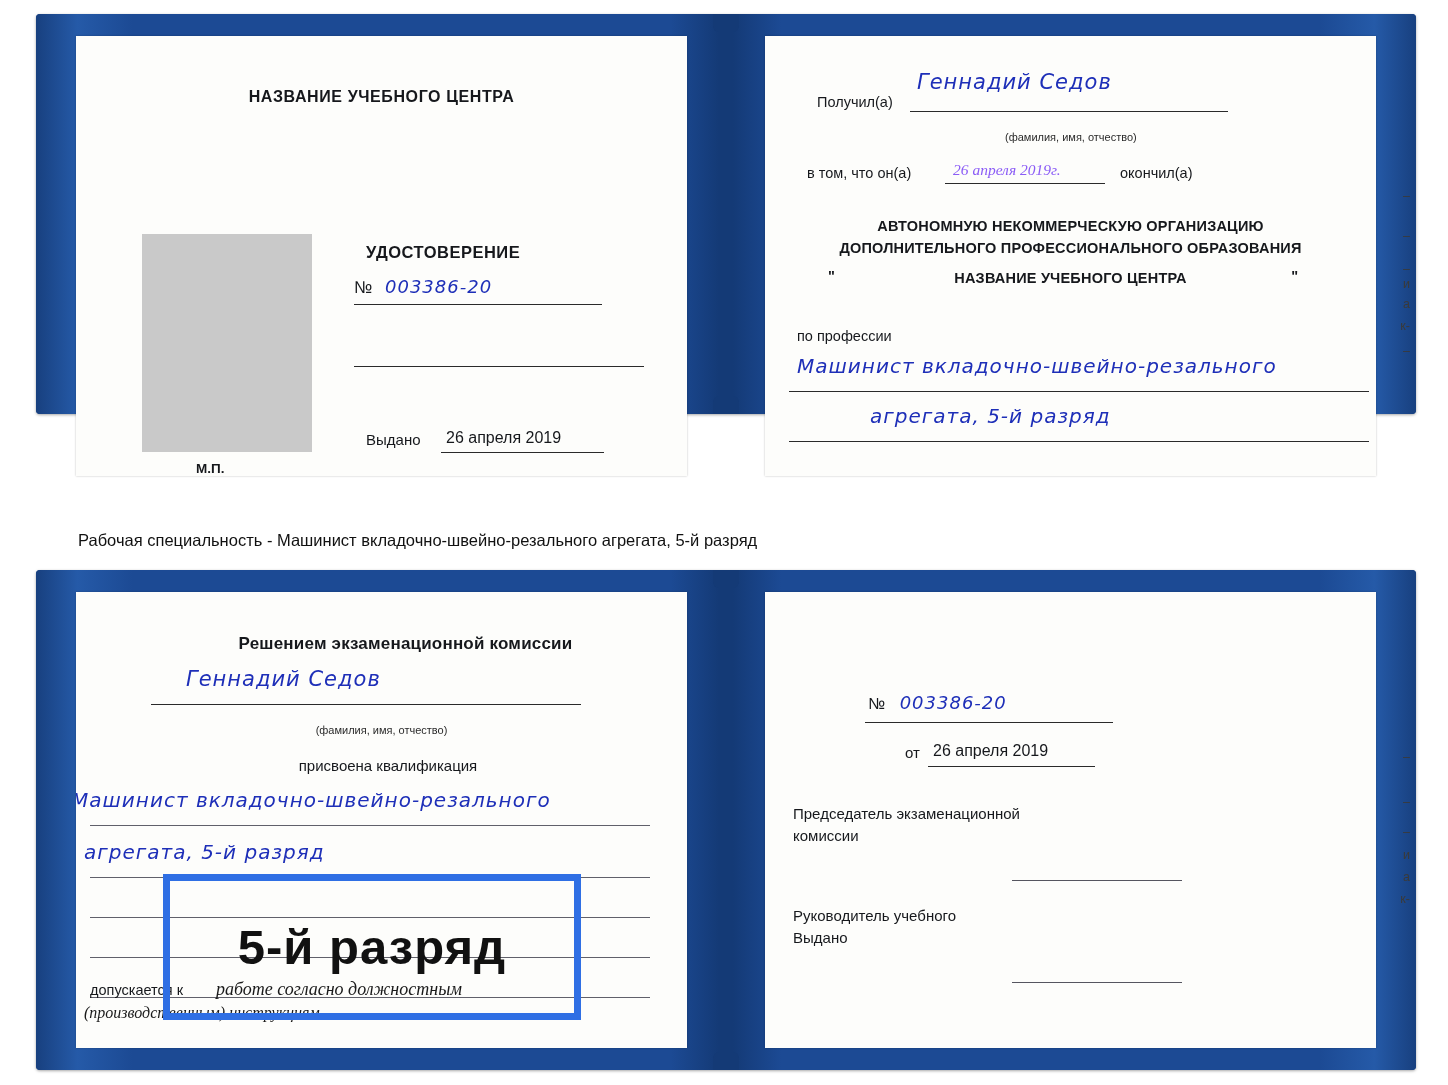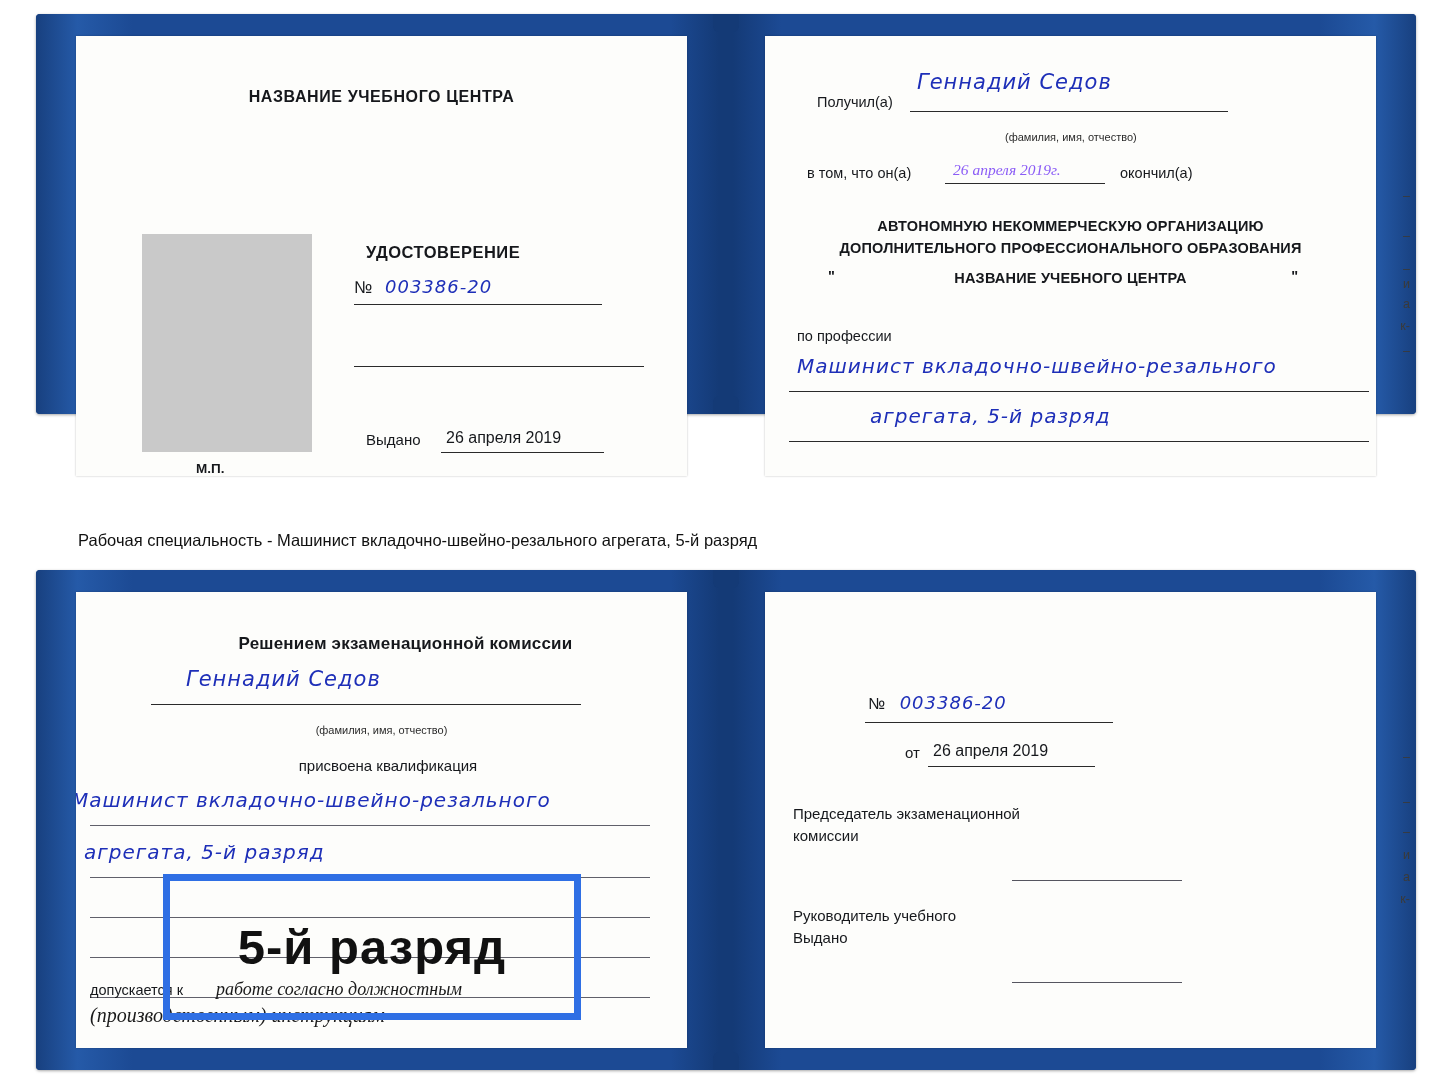--- a/index.html
+++ b/index.html
@@ -306,21 +306,21 @@
     <div class="hand" style="position:absolute; left:-5px; top:196px; font-size:20px;">Машинист вкладочно-швейно-резального</div>
     <div class="ruled" style="top:233px;"></div>
     <div class="hand" style="position:absolute; left:8px; top:248px; font-size:20px;">агрегата, 5-й разряд</div>
     <div class="ruled" style="top:285px;"></div>
     <div class="ruled" style="top:325px;"></div>
     <div class="ruled" style="top:365px;"></div>
     <div class="ruled" style="top:405px;"></div>
 
     <div class="print" style="position:absolute; left:14px; top:390px; font-size:14.5px;">допускается к</div>
     <div class="hand-dark" style="position:absolute; left:140px; top:387px; font-size:18px;">работе согласно должностным</div>
-    <div class="hand-dark" style="position:absolute; left:14px; top:412px; font-size:20px;">(производственным) инструкциям</div>
+    <div class="hand-dark" style="position:absolute; left:8px; top:412px; font-size:16px;">(производственным) инструкциям</div>
   </div>
 
   <div class="page right">
 
     <div style="position:absolute; left:103px; top:100px;">
       <span class="print" style="font-size:16px;">№</span>
       <span class="hand" style="font-size:18px; margin-left:10px;">003386-20</span>
     </div>
     <div class="line" style="left:100px; top:130px; width:248px;"></div>
 

